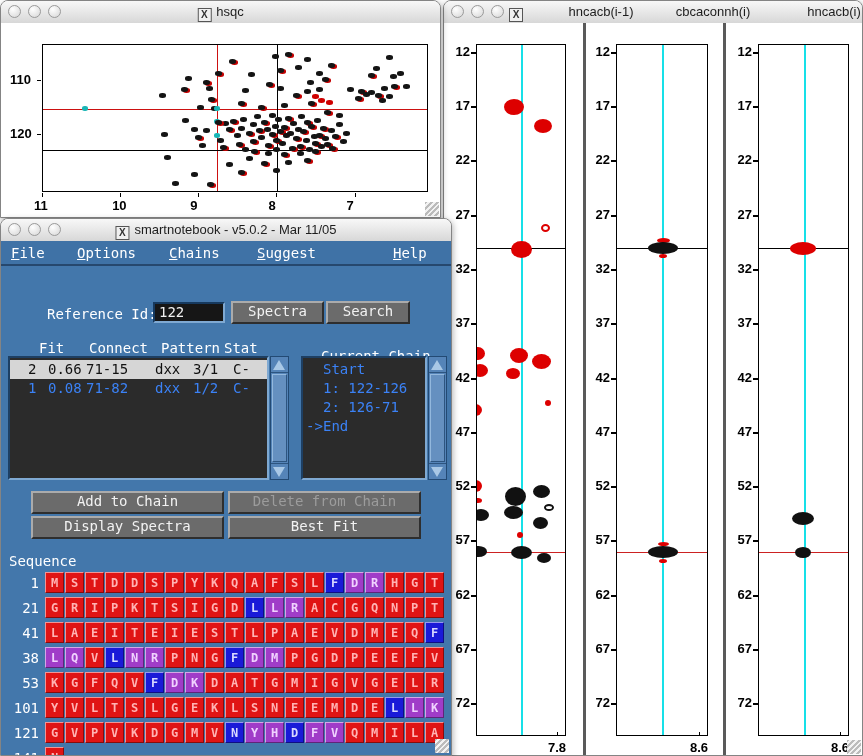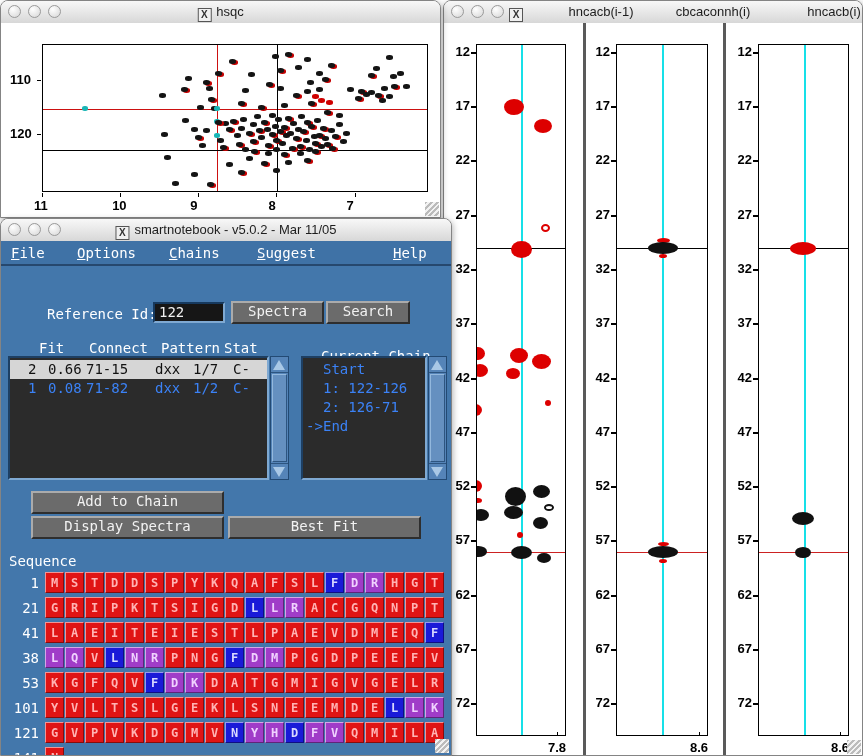--- a/index.html
+++ b/index.html
@@ -412,21 +412,21 @@
       <span class="snb-label" style="left:160px;top:99px">Pattern</span>
       <span class="snb-label" style="left:223px;top:99px">Stat</span>
       <span class="snb-label" style="left:320px;top:107px">Current Chain</span>
 
       <div class="listbox" id="fit-list" style="left:7px;top:115px;width:261px;height:124px">
           <div class="lrow sel" style="top: 2px;">
             <span style="left: 18px;">2</span>
             <span style="left: 38px;">0.66</span>
             <span style="left: 76px;">71-15</span>
             <span style="left: 145px;">dxx</span>
-            <span style="left: 183px;">1/7</span>
+            <span style="left: 183px;">3/1</span>
             <span style="left: 223px;">C-</span>
           </div>
           <div class="lrow" style="top: 21px;">
             <span style="left: 18px;">1</span>
             <span style="left: 38px;">0.08</span>
             <span style="left: 76px;">71-82</span>
             <span style="left: 145px;">dxx</span>
             <span style="left: 183px;">1/2</span>
             <span style="left: 223px;">C-</span>
           </div>
@@ -454,20 +454,21 @@
             <span style="left: 20px;">End</span>
           </div>
         </div>
       <div class="sbar" style="left:427px;top:115px;height:124px">
         <span class="sb-arrow sb-up"></span>
         <span class="sb-th"></span>
         <span class="sb-arrow sb-dn"></span>
       </div>
 
       <div class="btn" style="left:30px;top:250px;width:193px;height:23px">Add to Chain</div>
+      <div class="btn disabled" style="left:227px;top:250px;width:193px;height:23px">Delete from Chain</div>
       <div class="btn" style="left:30px;top:275px;width:193px;height:23px">Display Spectra</div>
       <div class="btn" style="left:227px;top:275px;width:193px;height:23px">Best Fit</div>
 
       <span class="snb-label" style="left:8px;top:312px">Sequence</span>
       <div id="seq-grid" style="position:absolute;left:0;top:0;right:0;bottom:0;pointer-events:none">
           <div class="seq-rowlab" style="left: 2px; top: 334px;">1</div>
           <div class="seq-cell" style="left: 44px; top: 331px; background: rgb(224, 20, 20); color: rgb(255, 179, 179); pointer-events: auto;">M</div>
           <div class="seq-cell" style="left: 64px; top: 331px; background: rgb(224, 20, 20); color: rgb(255, 179, 179); pointer-events: auto;">S</div>
           <div class="seq-cell" style="left: 84px; top: 331px; background: rgb(224, 20, 20); color: rgb(255, 179, 179); pointer-events: auto;">T</div>
           <div class="seq-cell" style="left: 104px; top: 331px; background: rgb(224, 20, 20); color: rgb(255, 179, 179); pointer-events: auto;">D</div>

